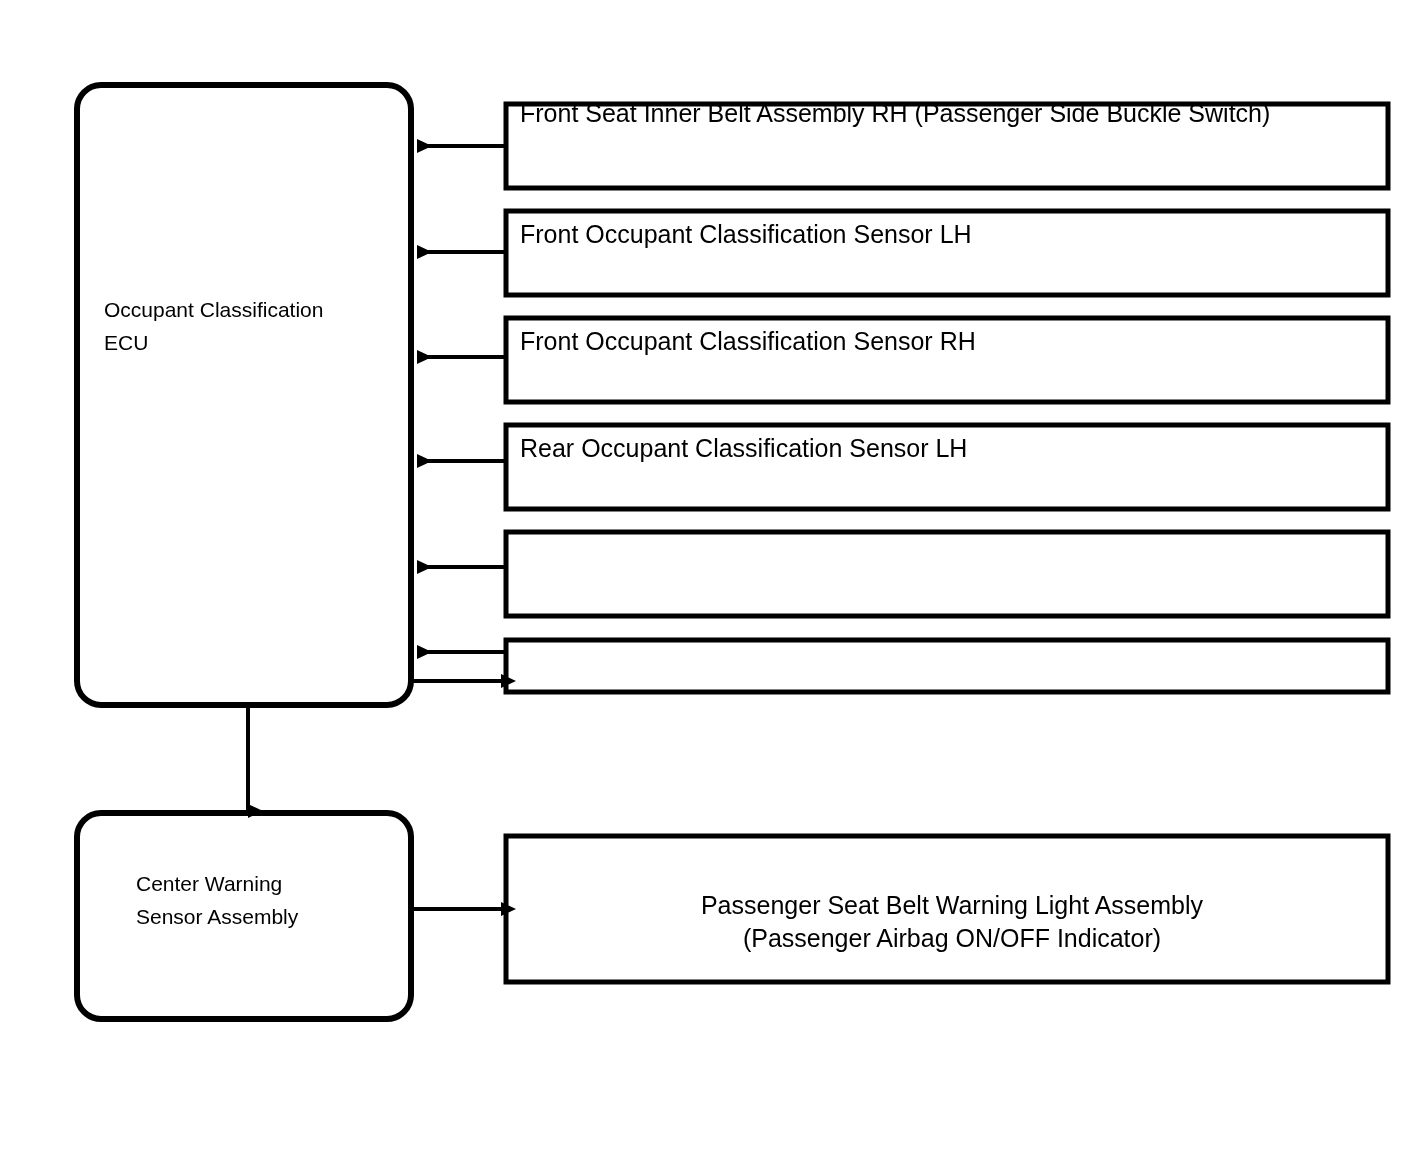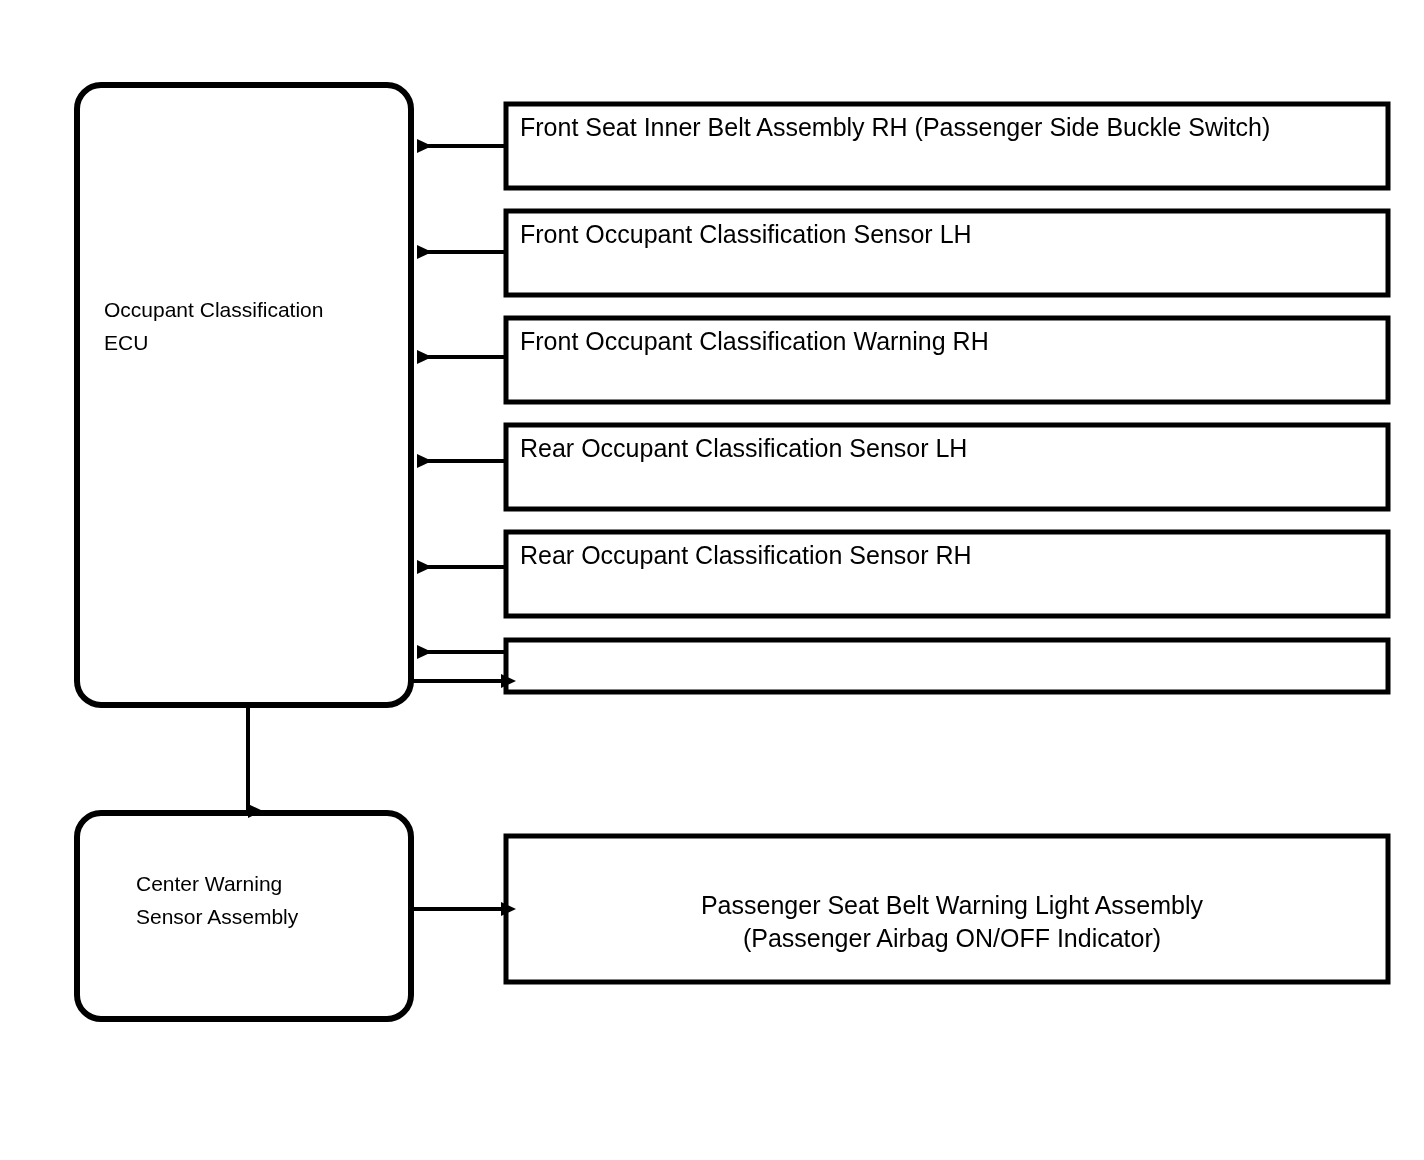--- a/index.html
+++ b/index.html
@@ -110,27 +110,26 @@
 
     <line x1="411" y1="909" x2="501" y2="909" stroke="#000000" stroke-width="4" marker-end="url(#arrowRight)"></line>
   </svg>
 
   <div class="node-label ecu-label">Occupant Classification
 ECU</div>
 
   <div class="node-label airbag-label">Center Warning
 Sensor Assembly</div>
 
-  <div class="box-label" style="left:520px; top:111px; width:860px;">Front Seat Inner Belt Assembly RH (Passenger Side Buckle Switch)</div>
+  <div class="box-label" style="left:520px; top:97px; width:860px;">Front Seat Inner Belt Assembly RH (Passenger Side Buckle Switch)</div>
 
   <div class="box-label" style="left:520px; top:218px; width:860px;">Front Occupant Classification Sensor LH</div>
 
-  <div class="box-label" style="left:520px; top:325px; width:860px;">Front Occupant Classification Warning RH</div>
+  <div class="box-label" style="left:520px; top:325px; width:860px;">Front Occupant Classification Sensor RH</div>
 
   <div class="box-label" style="left:520px; top:432px; width:860px;">Rear Occupant Classification Sensor LH</div>
 
-  <div class="box-label" style="left:520px; top:539px; width:860px;">Rear Occupant Classification Sensor RH</div>
 
 
   <div class="box-label" style="left:524px; top:889px; width:856px;text-align:center;">Passenger Seat Belt Warning Light Assembly
 (Passenger Airbag ON/OFF Indicator)</div>
 
 </div>
 
 </body></html>

